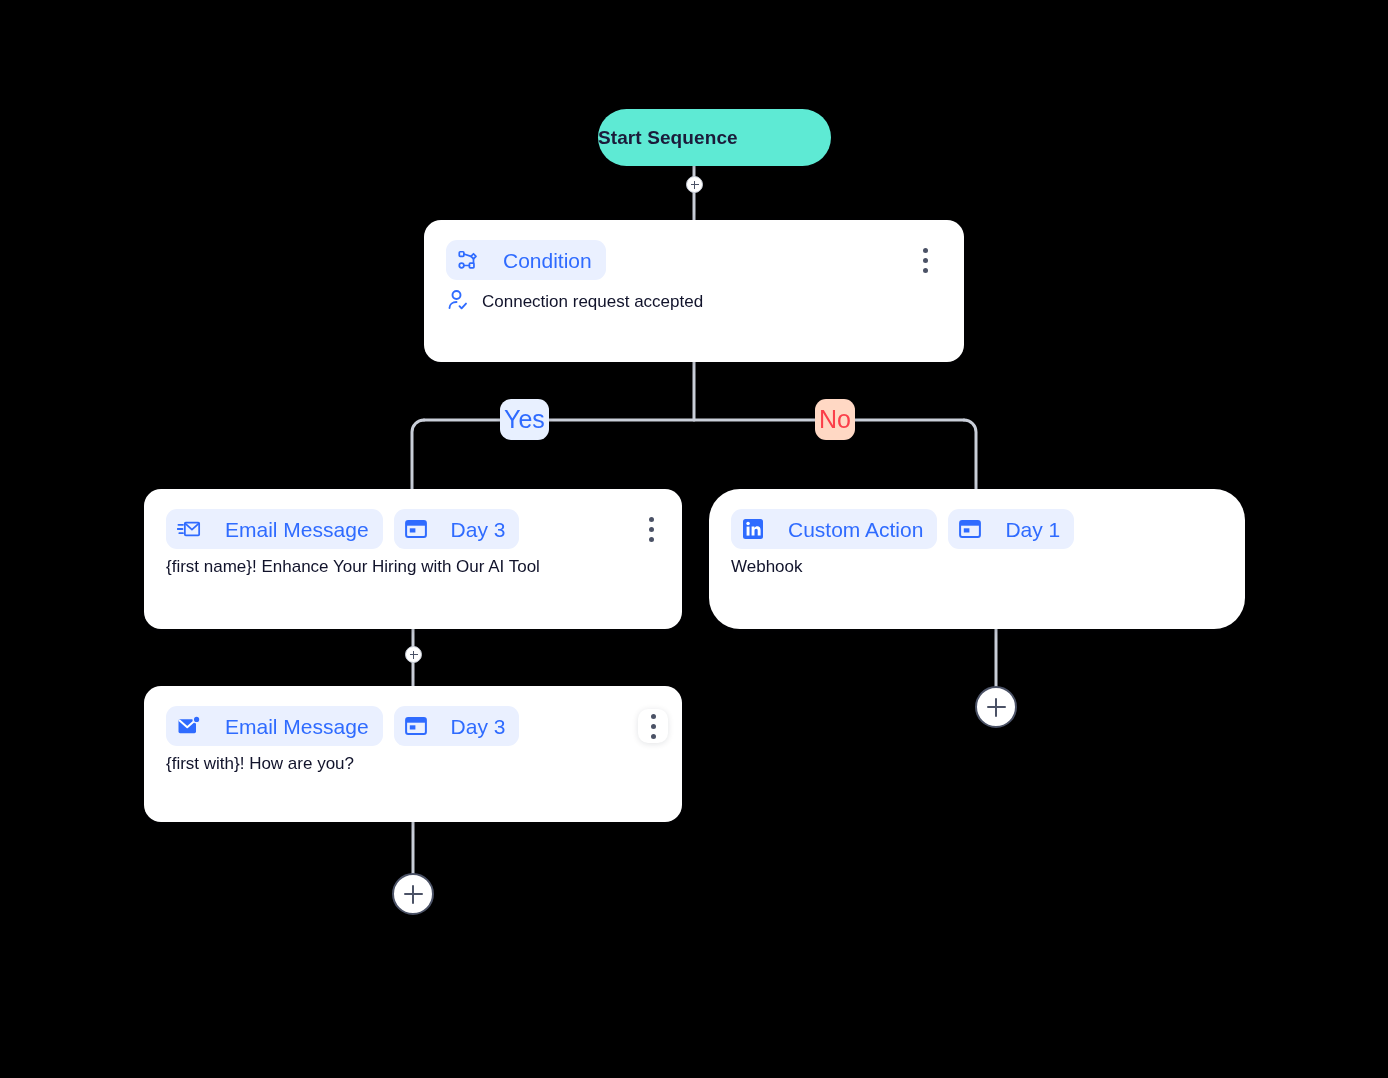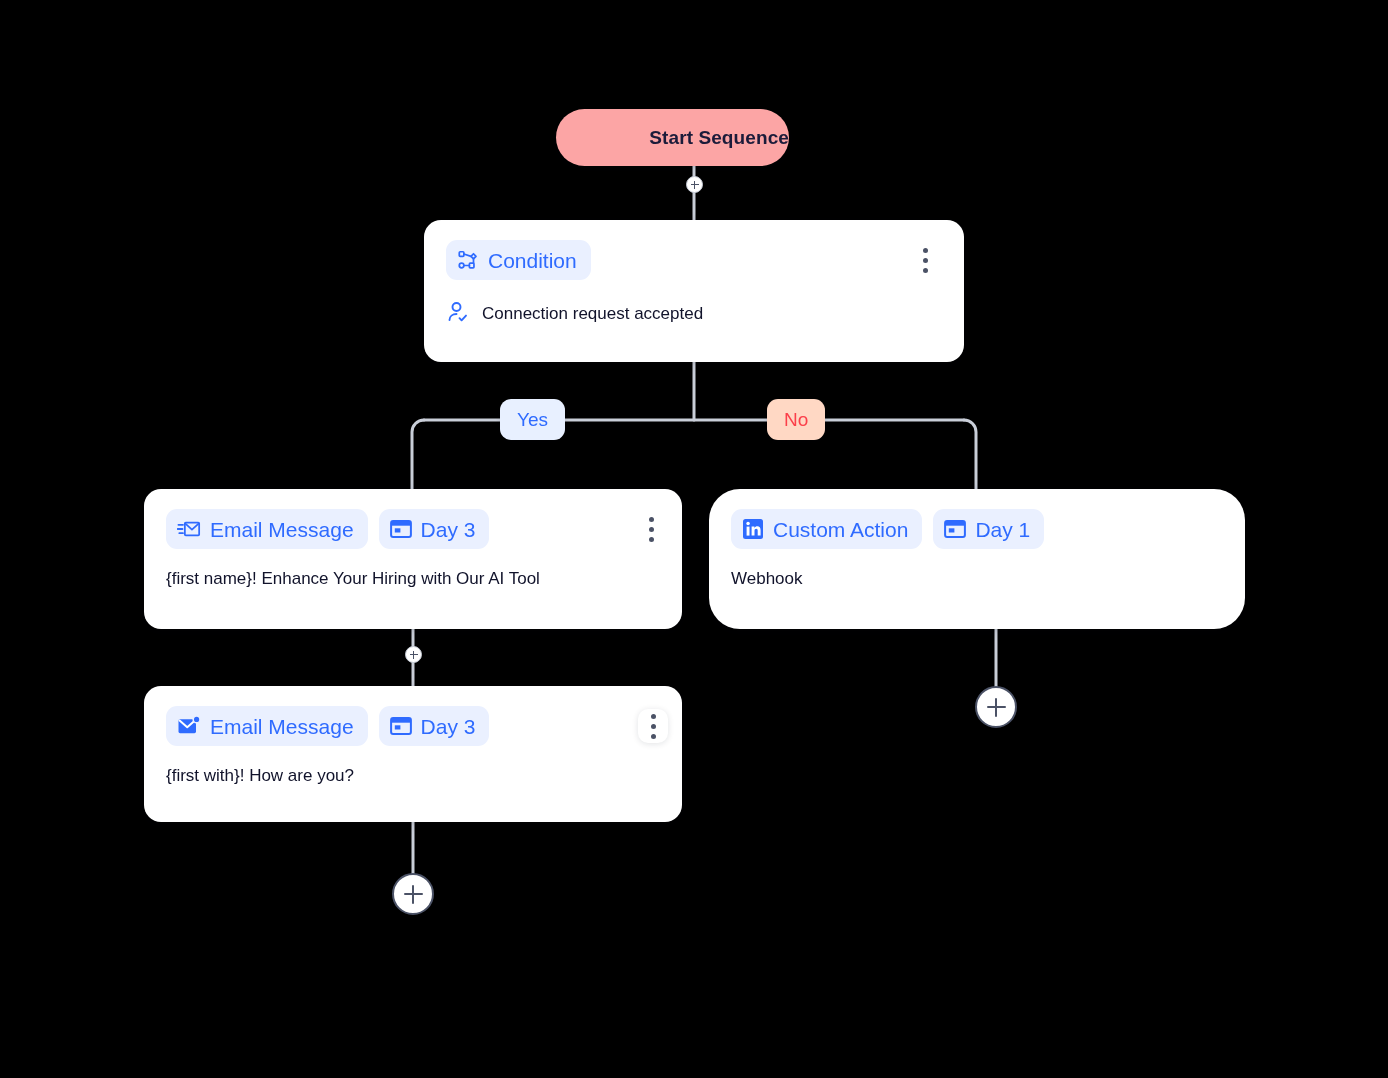--- a/index.html
+++ b/index.html
@@ -24,29 +24,29 @@
     position: absolute;
     left: 0; top: 0;
     width: 1388px;
     height: 1078px;
     pointer-events: none;
   }
 
   
   .start-pill {
     position: absolute;
-    left: 556px;
+    left: 598px;
     top: 109px;
     width: 233px;
     height: 57px;
-    background: #fca5a5;
+    background: #5eead4;
     border-radius: 30px;
     display: flex;
     align-items: center;
-    justify-content: flex-end;
+    justify-content: flex-start;
     box-shadow: 0 2px 10px rgba(15,23,42,0.10), 0 1px 3px rgba(15,23,42,0.08);
   }
   .start-pill span {
     font-size: 19px;
     font-weight: bold;
     color: #1b1b3a;
     letter-spacing: 0.1px;
   }
 
   
@@ -60,39 +60,39 @@
   .card-header {
     display: flex;
     align-items: center;
     gap: 11px;
     position: relative;
   }
 
   .badge {
     display: inline-flex;
     align-items: center;
-    gap: 9px;
+    gap: 24px;
     background: #eaf0ff;
     border-radius: 11px;
     padding: 7px 14px 7px 11px;
     height: 40px;
   }
   .badge-label {
     font-size: 21px;
     color: #2f6bff;
     line-height: 1;
     white-space: nowrap;
   }
   .badge .ico { display: flex; align-items: center; }
 
   .card-body {
     display: flex;
     align-items: center;
     gap: 12px;
-    margin-top: 20px;
+    margin-top: 8px;
   }
   .card-text {
     font-size: 17px;
     color: #11132b;
     white-space: nowrap;
   }
 
   
   .kebab {
     position: absolute;
@@ -121,34 +121,34 @@
   }
 
   
   .branch-label {
     position: absolute;
     border-radius: 11px;
     height: 41px;
     display: flex;
     align-items: center;
     justify-content: center;
-    padding: 0 17px;
-    font-size: 19px;
+    padding: 0 4px;
+    font-size: 25px;
     box-shadow: 0 1px 5px rgba(15,23,42,0.10);
   }
   .branch-yes {
     background: #e8f0ff;
     color: #2f6bff;
     left: 500px;
     top: 399px;
   }
   .branch-no {
     background: #ffd8c4;
     color: #fb3f4a;
-    left: 767px;
+    left: 815px;
     top: 399px;
   }
 
   
   .plus {
     position: absolute;
     border-radius: 50%;
     background: #ffffff;
     display: flex;
     align-items: center;

